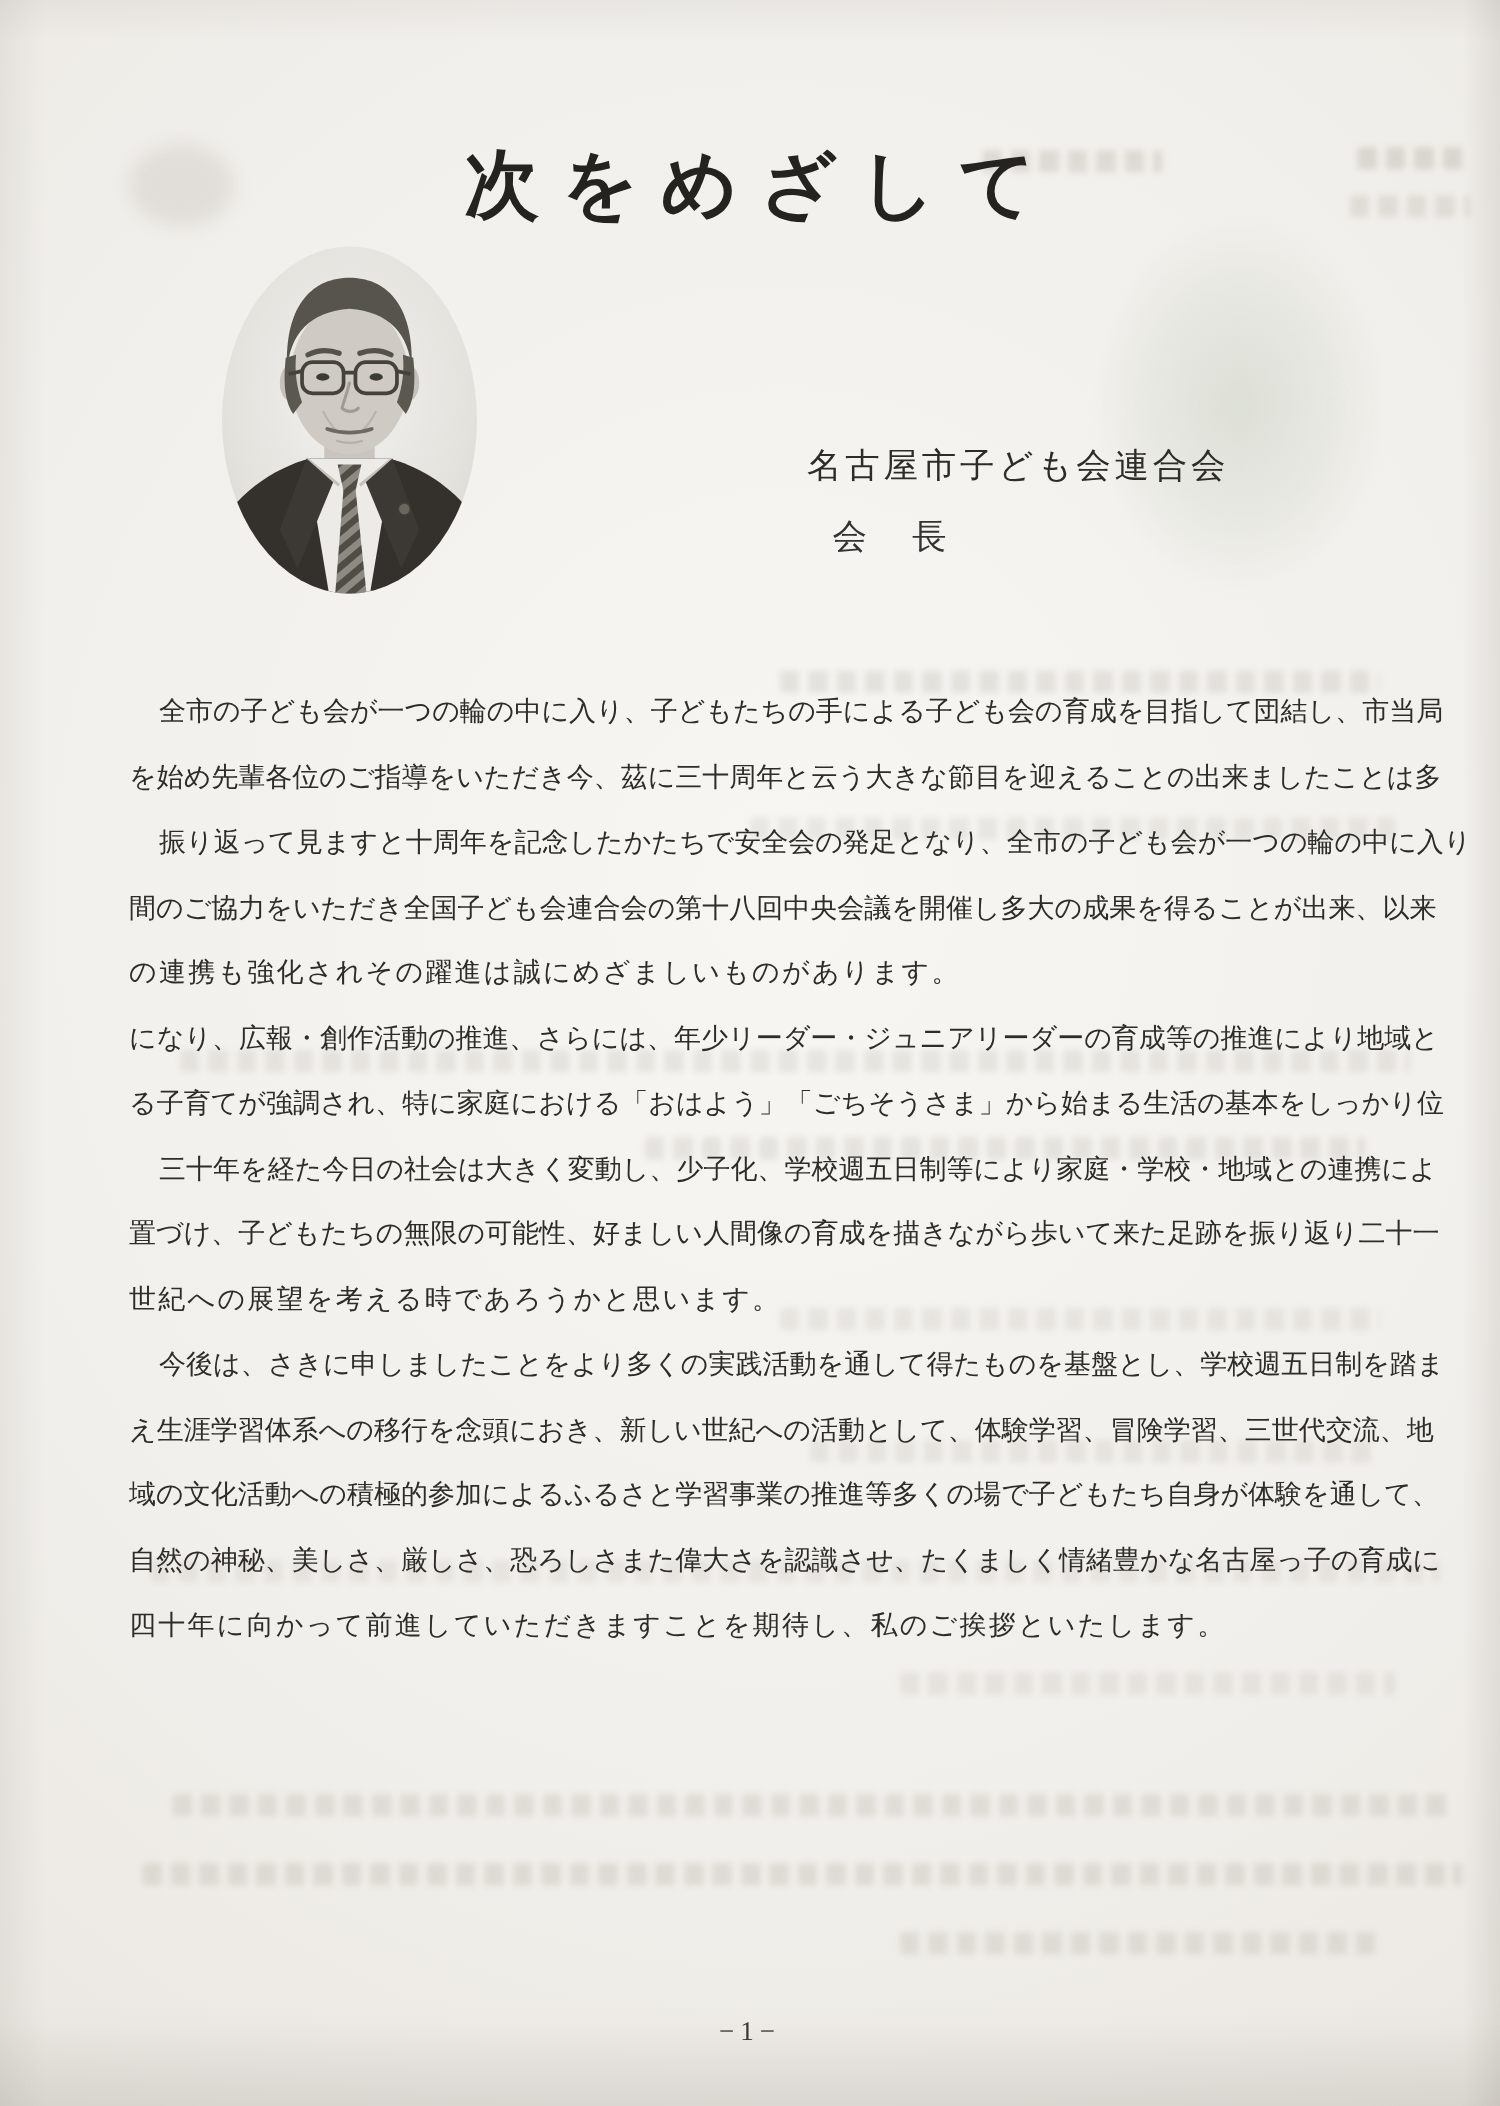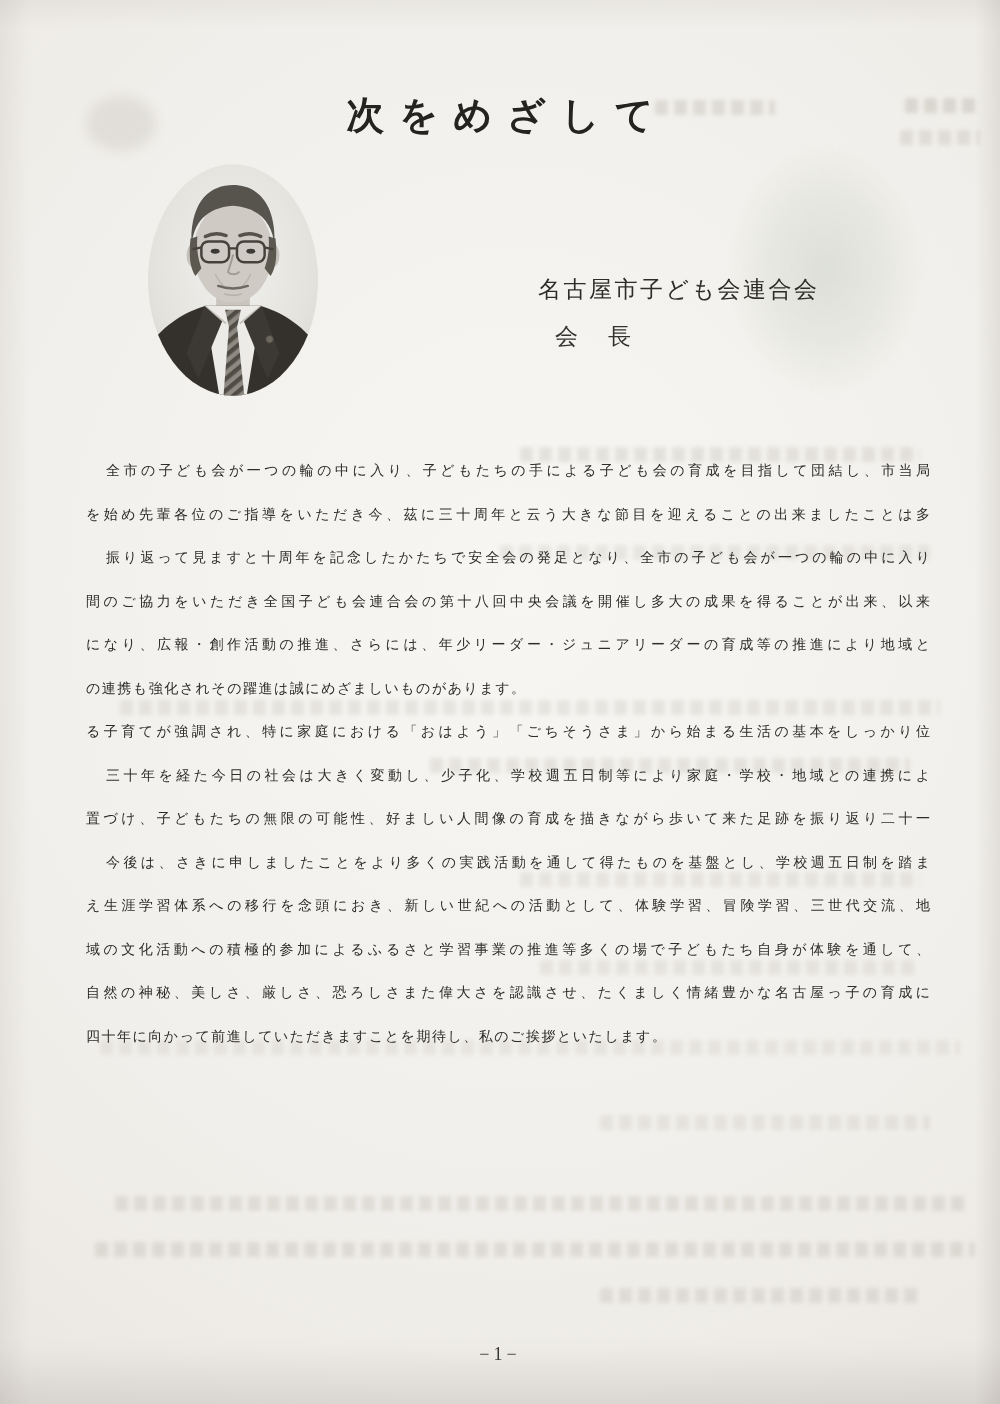--- a/index.html
+++ b/index.html
@@ -30,39 +30,39 @@
   }
   .corner-shadow{
     position:absolute;left:0;bottom:0;width:100%;height:70px;
     background:linear-gradient(to bottom, rgba(0,0,0,0), rgba(90,80,70,.05));
     pointer-events:none;
   }
   
   .doc-title{
     position:absolute;top:90px;left:0;width:100%;
     margin:0;text-align:center;
-    font-size:38px;font-weight:700;letter-spacing:15px;
+    font-size:50px;font-weight:700;letter-spacing:15px;
     color:#24231f;text-indent:15px;
   }
   .portrait{
     position:absolute;left:147px;top:163px;width:172px;height:234px;
   }
   .portrait svg{display:block;width:100%;height:100%;}
-  .author{position:absolute;left:538px;top:274px;color:#2e2c28;}
+  .author{position:absolute;left:538px;top:295px;color:#2e2c28;}
   .author-org{
     font-size:23px;letter-spacing:2.5px;white-space:nowrap;
   }
   .author-row{
     display:flex;align-items:baseline;margin-top:16px;margin-left:17px;white-space:nowrap;
   }
   .author-role{font-size:23px;letter-spacing:30px;color:#343230;}
   .author-name{font-size:37px;font-weight:700;letter-spacing:50px;margin-left:8px;color:#2a2823;}
   .body-text{
     position:absolute;left:86px;top:462px;width:844px;
-    font-size:14px;color:#2e2c29;
+    font-size:18px;color:#2e2c29;
   }
   .line{
     height:43.5px;
     text-align:justify;text-align-last:justify;
     white-space:nowrap;overflow:visible;
   }
   .line.indent{padding-left:20px;}
   .line.end{text-align-last:left;letter-spacing:1.5px;}
   .footer{
     position:absolute;top:1344px;left:0;width:100%;
@@ -164,25 +164,26 @@
     <div class="author-row">
       <span class="author-role">会長</span>
     </div>
   </div>
 
   <div class="body-text" id="body-lines">
       <div class="line indent">全市の子ども会が一つの輪の中に入り、子どもたちの手による子ども会の育成を目指して団結し、市当局</div>
       <div class="line">を始め先輩各位のご指導をいただき今、茲に三十周年と云う大きな節目を迎えることの出来ましたことは多</div>
       <div class="line indent">振り返って見ますと十周年を記念したかたちで安全会の発足となり、全市の子ども会が一つの輪の中に入り</div>
       <div class="line">間のご協力をいただき全国子ども会連合会の第十八回中央会議を開催し多大の成果を得ることが出来、以来</div>
+      <div class="line end">の連携も強化されその躍進は誠にめざましいものがあります。</div>
       <div class="line">になり、広報・創作活動の推進、さらには、年少リーダー・ジュニアリーダーの育成等の推進により地域と</div>
-      <div class="line end">の連携も強化されその躍進は誠にめざましいものがあります。</div>
       <div class="line">る子育てが強調され、特に家庭における「おはよう」「ごちそうさま」から始まる生活の基本をしっかり位</div>
       <div class="line indent">三十年を経た今日の社会は大きく変動し、少子化、学校週五日制等により家庭・学校・地域との連携によ</div>
       <div class="line">置づけ、子どもたちの無限の可能性、好ましい人間像の育成を描きながら歩いて来た足跡を振り返り二十一</div>
+      <div class="line end">世紀への展望を考える時であろうかと思います。</div>
       <div class="line indent">今後は、さきに申しましたことをより多くの実践活動を通して得たものを基盤とし、学校週五日制を踏ま</div>
       <div class="line">え生涯学習体系への移行を念頭におき、新しい世紀への活動として、体験学習、冒険学習、三世代交流、地</div>
       <div class="line">域の文化活動への積極的参加によるふるさと学習事業の推進等多くの場で子どもたち自身が体験を通して、</div>
       <div class="line">自然の神秘、美しさ、厳しさ、恐ろしさまた偉大さを認識させ、たくましく情緒豊かな名古屋っ子の育成に</div>
       <div class="line end">四十年に向かって前進していただきますことを期待し、私のご挨拶といたします。</div>
     </div>
 
   <div class="footer">−1−</div>
 
 </div>

